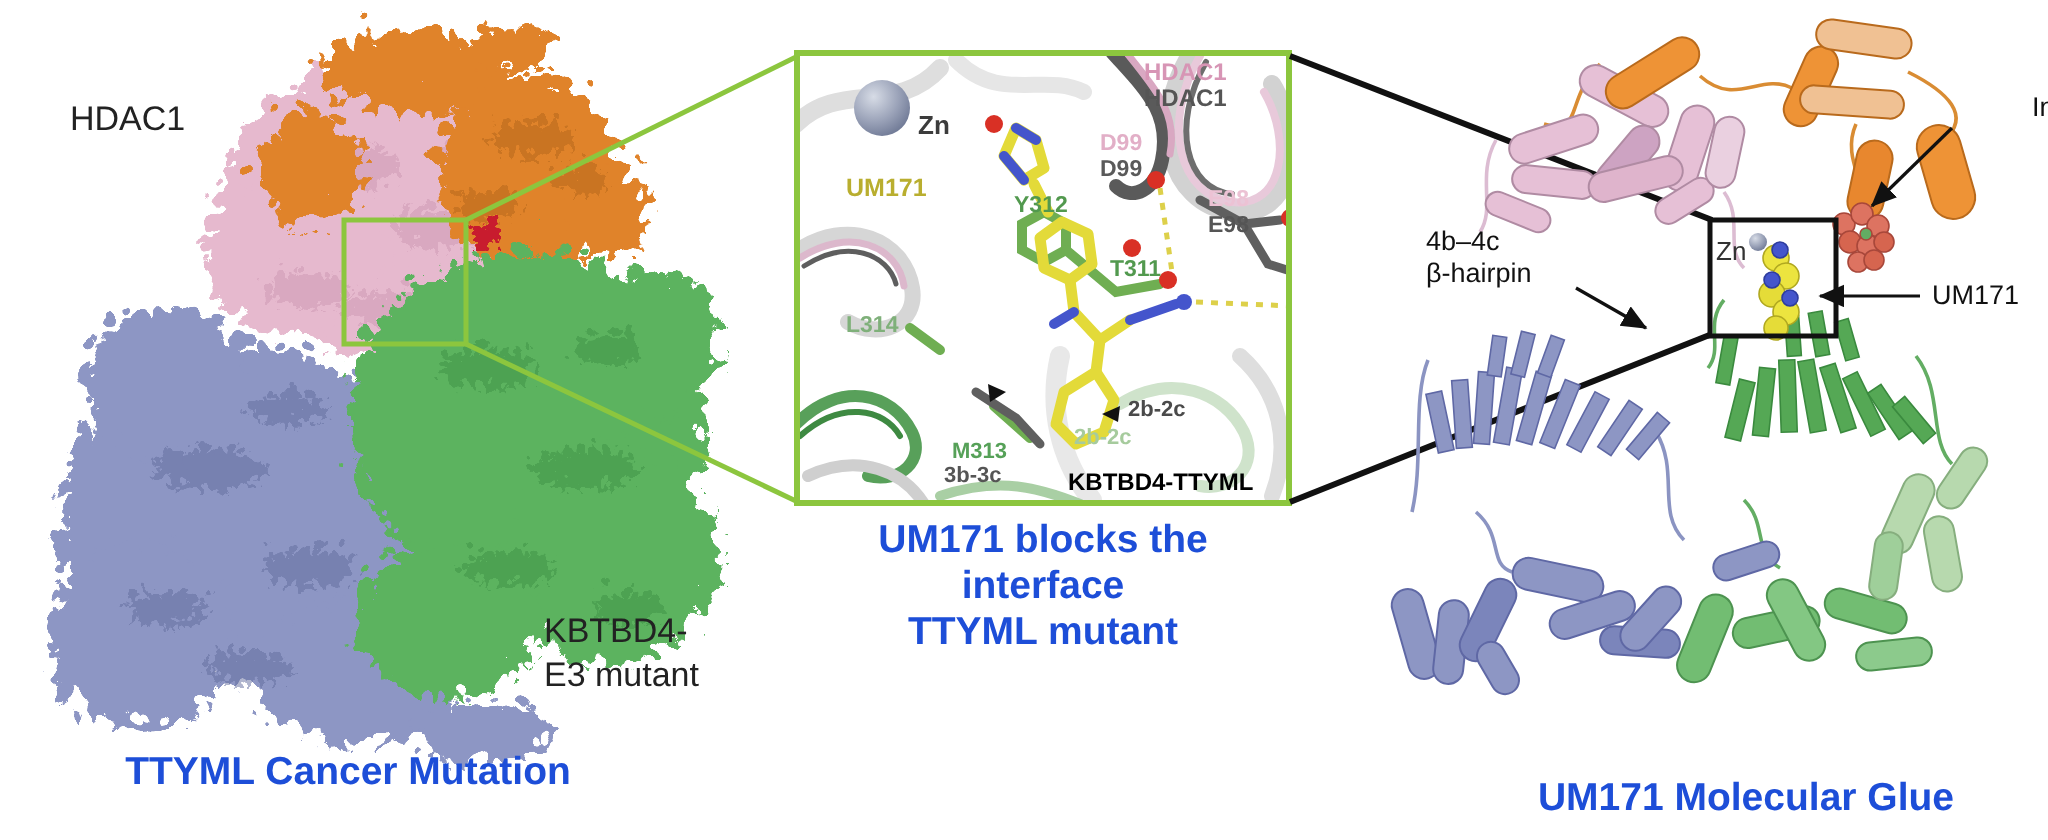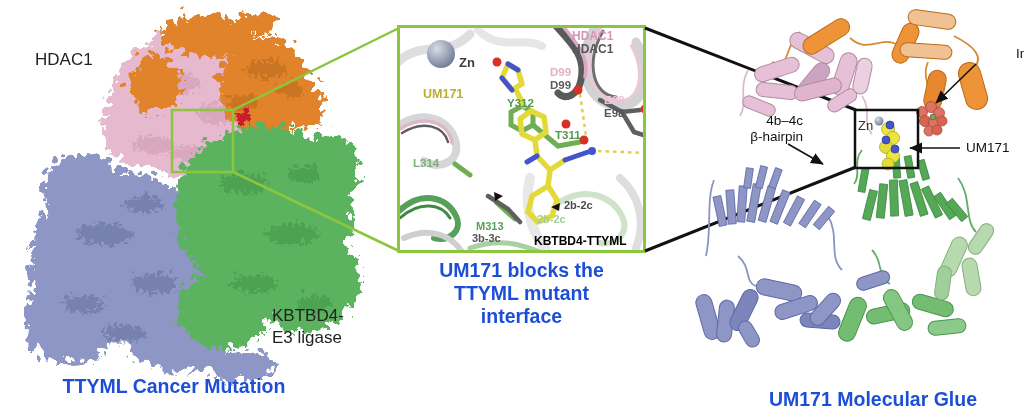--- a/index.html
+++ b/index.html
@@ -302,47 +302,47 @@
     <rect x="855" y="110" width="63" height="58" fill="none" stroke="#111" stroke-width="2.5"></rect>
 
     <line x1="976" y1="64" x2="936" y2="103" stroke="#111" stroke-width="1.6" marker-end="url(#ah)"></line>
     <line x1="788" y1="144" x2="823" y2="164" stroke="#111" stroke-width="1.6" marker-end="url(#ah)"></line>
     <line x1="960" y1="148" x2="910" y2="148" stroke="#111" stroke-width="1.6" marker-end="url(#ah)"></line>
   </g>
 </svg>
 
 <span class="lbl lbl-plain" style="left:35px;top:50px;">HDAC1</span>
 <span class="lbl lbl-plain" style="left:272px;top:306px;">KBTBD4-</span>
-<span class="lbl lbl-plain" style="left:272px;top:328px;">E3 ligase</span>
+<span class="lbl lbl-plain" style="left:272px;top:328px;">E3 mutant</span>
 <div class="cap" style="left:40px;top:375px;width:268px;">TTYML Cancer Mutation</div>
 
 <span class="lbl ins" style="left:459px;top:56px;color:#3c3c3c;font-size:13px;">Zn</span>
 <span class="lbl ins" style="left:423px;top:87px;color:#b9ae2f;font-size:12.5px;">UM171</span>
 <span class="lbl ins" style="left:507px;top:97px;color:#52994e;">Y312</span>
 <span class="lbl ins" style="left:572px;top:30px;color:#d795b5;font-size:12px;">HDAC1</span>
 <span class="lbl ins" style="left:572px;top:43px;color:#555;font-size:12px;">HDAC1</span>
 <span class="lbl ins" style="left:550px;top:66px;color:#e2afc7;">D99</span>
 <span class="lbl ins" style="left:550px;top:79px;color:#5a5a5a;">D99</span>
 <span class="lbl ins" style="left:604px;top:94px;color:#ecc2d4;">E98</span>
 <span class="lbl ins" style="left:604px;top:107px;color:#555;">E98</span>
 <span class="lbl ins" style="left:555px;top:129px;color:#52994e;text-align:right;">T311</span>
-<span class="lbl ins" style="left:413px;top:157px;color:#7fb07a;">L314</span>
+<span class="lbl ins" style="left:423px;top:157px;color:#7fb07a;">L314</span>
 <span class="lbl ins" style="left:476px;top:220px;color:#56a158;font-size:11px;">M313</span>
 <span class="lbl ins" style="left:472px;top:232px;color:#555;font-size:11px;">3b-3c</span>
 <span class="lbl ins" style="left:564px;top:199px;color:#4a4a4a;font-size:11px;">2b-2c</span>
 <span class="lbl ins" style="left:537px;top:213px;color:#a6cb9d;font-size:11px;">2b-2c</span>
 <span class="lbl ins" style="left:534px;top:235px;color:#000000;font-size:12px;">KBTBD4-TTYML</span>
 <div class="cap" style="left:398px;top:259px;width:247px;">
   <div>UM171 blocks the</div>
+  <div>interface</div>
   <div>TTYML mutant</div>
-  <div>interface</div>
 </div>
 
 <span class="lbl r-lbl" style="left:1016px;top:46px;"><span>InsP</span><span class="sub6">6</span></span>
-<div class="lbl r-lbl" style="left:713px;top:113px;width:90px;text-align:right;">
+<div class="lbl r-lbl" style="left:713px;top:113px;width:90px;text-align:left;">
   <div>4b–4c</div>
   <div>β-hairpin</div>
 </div>
 <span class="lbl r-lbl" style="left:858px;top:119px;color:#333;font-size:13px;">Zn</span>
 <span class="lbl r-lbl" style="left:966px;top:140px;">UM171</span>
 <div class="cap" style="left:739px;top:388px;width:268px;">UM171 Molecular Glue</div>
 
 </div>
 
 </body></html>

